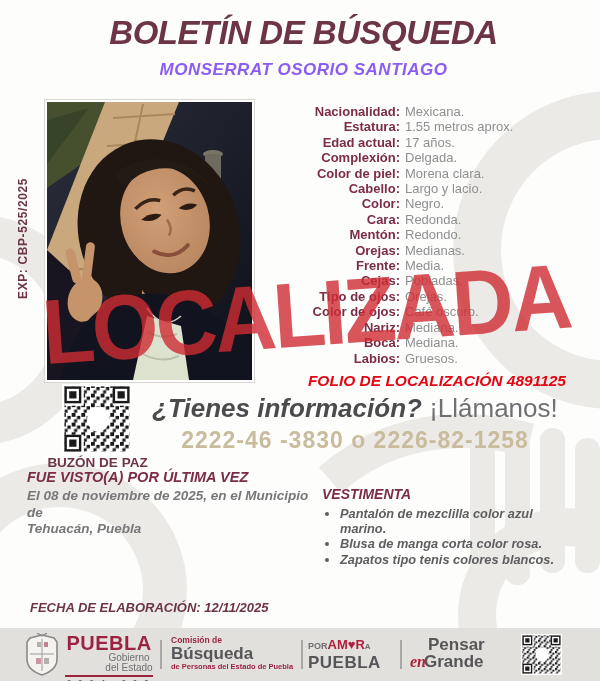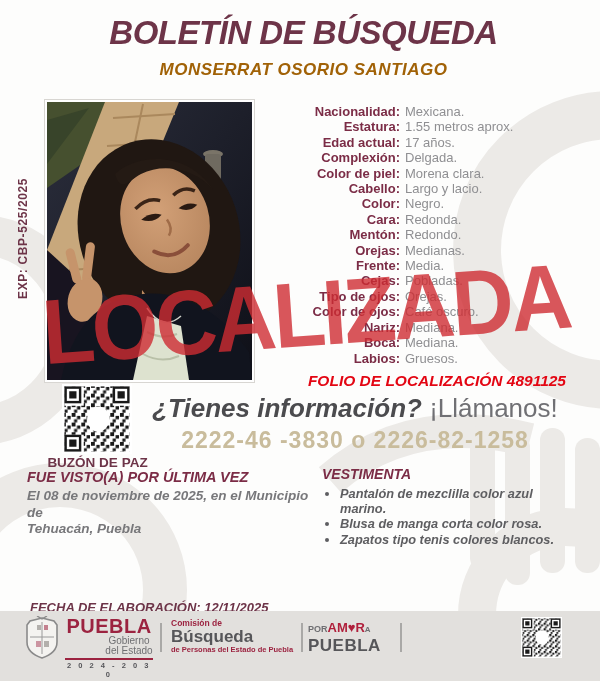--- a/index.html
+++ b/index.html
@@ -2,21 +2,21 @@
 <html><head>
 <meta charset="utf-8">
 <style>
   html,body{margin:0;padding:0;background:#fff;}
   .page{position:relative;width:600px;height:681px;overflow:hidden;background:#fdfdfc;
         font-family:"Liberation Sans",sans-serif;}
   .bg-pattern{position:absolute;left:0;top:0;width:600px;height:681px;z-index:0;}
 
   .header{position:absolute;top:14px;left:0;right:0;text-align:center;z-index:1;padding-left:7px;}
   .title{font-size:33px;font-weight:800;font-style:italic;color:#6d3448;letter-spacing:-0.5px;}
-  .subtitle{margin-top:8px;font-size:17px;font-weight:800;font-style:italic;color:#a16207;letter-spacing:0.5px;}
+  .subtitle{margin-top:8px;font-size:17px;font-weight:800;font-style:italic;color:#8b5cf6;letter-spacing:0.5px;}
 
   .exp-label{position:absolute;left:16px;top:178px;z-index:1;writing-mode:vertical-rl;
              transform:rotate(180deg);font-size:12px;font-weight:800;color:#6d3448;letter-spacing:0.6px;}
 
   .photo-frame{position:absolute;left:45px;top:100px;width:205px;height:278px;z-index:1;
                background:#fff;padding:2px;box-shadow:0 0 0 1px #d8d6d2;}
   .photo-frame svg{display:block;width:205px;height:278px;}
 
   .char-list{position:absolute;left:296px;top:104px;z-index:1;}
   .char-row{display:flex;line-height:15.4px;}
@@ -39,28 +39,28 @@
   .qr-footer{position:absolute;left:521px;top:6px;width:41px;height:41px;}
   .buzon-label{position:absolute;left:40px;top:455px;width:115px;text-align:center;z-index:2;
                font-size:13.5px;font-weight:800;color:#6d3448;}
 
   .section-title{font-size:14.5px;font-weight:800;font-style:italic;color:#7b2c46;}
   .last-seen{position:absolute;left:27px;top:469px;width:290px;z-index:2;}
   .last-seen-body{margin-top:3px;font-size:13.5px;font-weight:700;font-style:italic;
                   color:#77777a;line-height:16.5px;}
 
   .senas{position:absolute;left:22px;top:522px;width:280px;z-index:2;}
-  .vestimenta{position:absolute;left:322px;top:466px;width:258px;z-index:2;}
+  .vestimenta{position:absolute;left:322px;top:486px;width:258px;z-index:2;}
   .bullet-list{margin:4px 0 0 0;padding-left:18px;list-style:disc;}
   .bullet-list li{font-size:12.8px;font-weight:700;font-style:italic;color:#5e5e61;line-height:15.2px;}
 
   .fecha{position:absolute;left:30px;top:600px;z-index:2;font-size:13px;font-weight:800;
          font-style:italic;color:#6d3448;}
 
-  .footer{position:absolute;left:0;bottom:0;width:600px;height:70px;background:#e2e0dd;z-index:4;}
+  .footer{position:absolute;left:0;bottom:0;width:600px;height:53px;background:#e2e0dd;z-index:4;}
   .shield{position:absolute;left:24px;top:5px;width:36px;height:43px;}
   .g-puebla{position:absolute;left:63px;top:6px;width:92px;text-align:center;}
   .puebla-name{font-size:20px;font-weight:800;color:#9c2340;letter-spacing:0.5px;line-height:19px;}
   .puebla-sub{font-size:10px;font-weight:400;color:#6f6f72;line-height:10px;margin-left:40px;}
   .puebla-rule{height:2px;background:#9c2340;margin:2px 2px 1px 2px;}
   .puebla-years{font-size:7.5px;font-weight:700;color:#56565a;letter-spacing:2.5px;}
   .vdiv{position:absolute;top:12px;width:1.5px;height:29px;background:#a9a8a6;}
   .g-comision{position:absolute;left:171px;top:8px;width:126px;}
   .comision-pre{font-size:8.5px;font-weight:800;color:#9c2340;line-height:9px;}
   .comision-name{font-size:17px;font-weight:800;color:#565659;line-height:18px;}
@@ -308,18 +308,22 @@
       <div class="comision-pre">Comisión de</div>
       <div class="comision-name">Búsqueda</div>
       <div class="comision-sub">de Personas del Estado de Puebla</div>
     </div>
     <div class="vdiv" style="left:301px;"></div>
     <div class="g-amor">
       <div class="amor-line1"><span class="amor-por">POR</span><span>AM</span><span>♥</span><span>R</span><span class="amor-a">A</span></div>
       <div class="amor-puebla">PUEBLA</div>
     </div>
     <div class="vdiv" style="left:400px;"></div>
+    <div class="g-pensar">
+      <div class="pensar-line1">Pensar</div>
+      <div><span class="pensar-en">en</span><span class="pensar-grande">Grande</span></div>
+    </div>
     <svg class="qr-footer" viewBox="0 0 29 29" aria-hidden="true">
       <use href="#qr" width="29" height="29"></use>
     </svg>
   </div>
 
 </div>
 
 </body></html>

